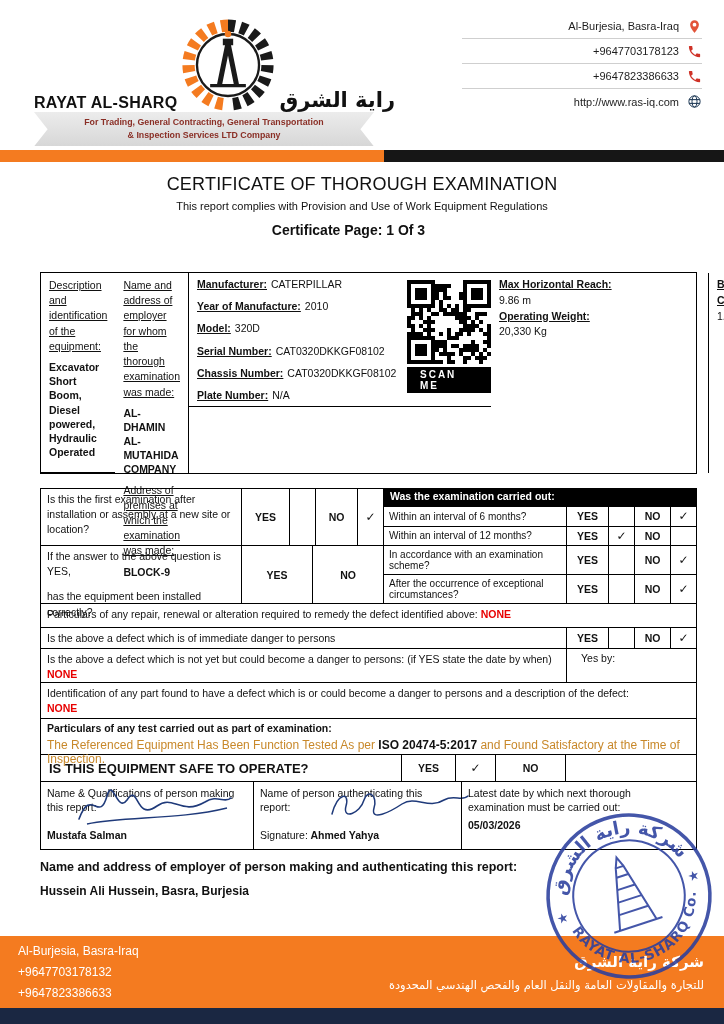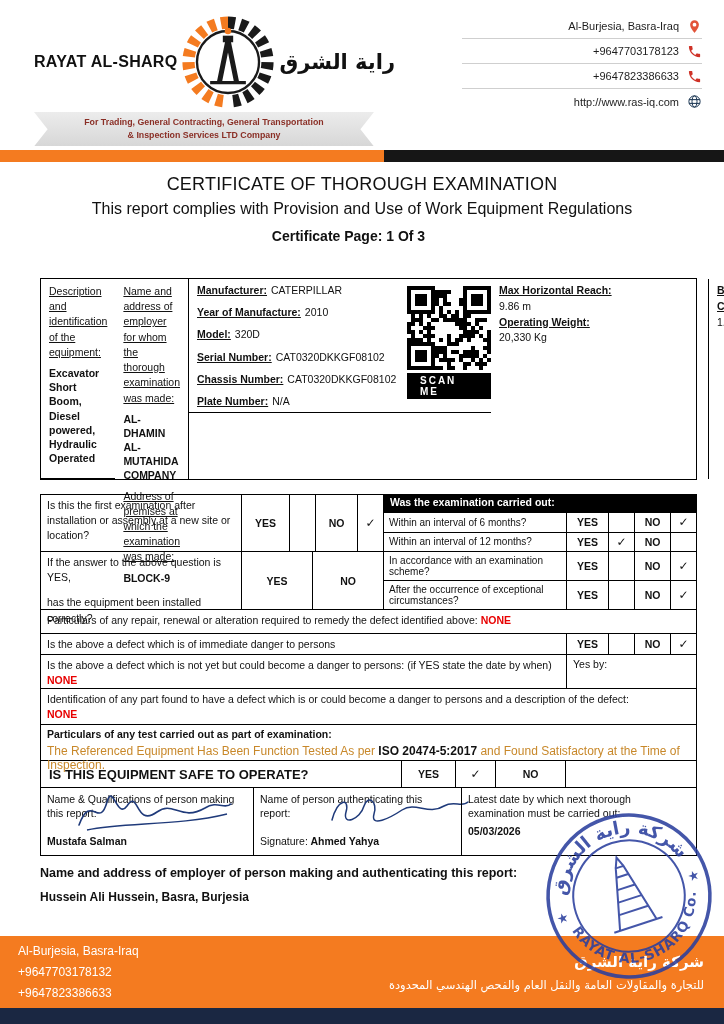--- a/index.html
+++ b/index.html
@@ -4,39 +4,39 @@
 <style>
   *{margin:0;padding:0;box-sizing:border-box}
   html,body{background:#e9e9e9}
   .page{position:relative;width:724px;height:1024px;background:#fff;margin:0 auto;
         font-family:"Liberation Sans","DejaVu Sans",sans-serif;color:#111;overflow:hidden}
   .ar{font-family:"DejaVu Sans",sans-serif}
 
   
   .header{display:flex;justify-content:space-between;padding:12px 22px 4px 34px;height:150px}
   .logo-block{width:340px}
-  .logo-row{display:flex;align-items:center;gap:4px;height:100px}
+  .logo-row{display:flex;align-items:flex-end;gap:4px;height:100px}
   .logo-name-en{font-weight:bold;font-size:16px;letter-spacing:.3px;white-space:nowrap}
   .logo-name-ar{font-weight:bold;font-size:21px;white-space:nowrap}
   .gear{width:94px;height:94px;flex:0 0 auto}
   .ribbon{margin-top:0;background:linear-gradient(#ececec,#d7d7d7);
           clip-path:polygon(0 0,100% 0,96% 50%,100% 100%,0 100%,4% 50%);
           padding:4px 14px;text-align:center;color:#8a2f26;font-weight:bold;font-size:8.8px;line-height:1.5}
   .contacts{width:240px;padding-top:2px}
   .contact-row{height:25px;display:flex;align-items:center;justify-content:flex-end;gap:8px;
                border-bottom:1px solid #cfcfcf;font-size:11px;color:#1d1d1d}
   .contact-row:last-child{border-bottom:none}
   .contact-icon{width:15px;height:15px;flex:0 0 auto;display:flex}
   .contact-icon svg{width:100%;height:100%}
 
   .band{height:12px;background:linear-gradient(90deg,#f47b20 0 53%,#161616 53% 100%)}
 
   
   .title{margin-top:12px;text-align:center;font-weight:normal;font-size:18px;letter-spacing:.2px}
-  .subtitle{margin-top:5px;text-align:center;font-size:16px}
+  .subtitle{margin-top:5px;text-align:center;font-size:11px}
   .page-label{margin:10px 27px 2px 0;text-align:center;font-size:14px;font-weight:bold}
 
   
   .info-row{display:flex;margin-left:30px;width:667px;border:1.5px solid #000;font-size:10.5px}
   .info-cell{padding:3px 8px;white-space:nowrap}
   .info-cell + .info-cell{border-left:1.5px solid #000}
   .ic1{width:234px}.ic2{width:203px}.ic3{flex:1}
   .b{font-weight:bold}
 
   
@@ -71,21 +71,21 @@
   .carried-header{background:#000;color:#fff;font-weight:bold;font-size:10.5px;padding:1px 6px;height:17px}
   .subrow{flex:1;display:flex;border-top:1px solid #000}
   .subrow:first-child{border-top:none}
   .subq{flex:1;padding:1px 5px;display:flex;align-items:center;font-size:10px;line-height:1.15}
   .cyes{width:42px}.cchk{width:26px}.cno{width:36px}.cchk2{width:26px}
   .fulltext{flex:1;padding:3px 6px;line-height:1.4}
   .red{color:#e80000;font-weight:bold}
   .gold{color:#c8882a}
   .goldline{text-align:left;font-size:12px;margin-top:4px}
   .iso{font-weight:bold;color:#111}
-  .yesby{width:130px;padding:3px 6px}
+  .yesby{width:130px;padding:3px 14px}
   .safe-q{width:360px;font-weight:bold;font-size:13px;padding:4px 8px;display:flex;align-items:center}
   .safe-yes{width:54px}.safe-chk{width:40px}.safe-no{width:70px}.safe-rest{flex:1}
   .r1{height:56px}.r2{height:58px}.r3{height:24px}.r4{height:21px}.r5{height:34px}
   .r6{height:36px;display:block;padding:3px 6px;line-height:1.45}
   .r7{height:36px;display:block;padding:3px 6px}
   .r8{height:27px}
   .sigrow{height:68px}
   .sigcell{position:relative;padding:4px 6px;line-height:1.35;font-size:10.5px}
   .sc1{width:212px}.sc2{width:208px}.sc3{flex:1}
   .signame{font-weight:bold;margin-top:14px}

